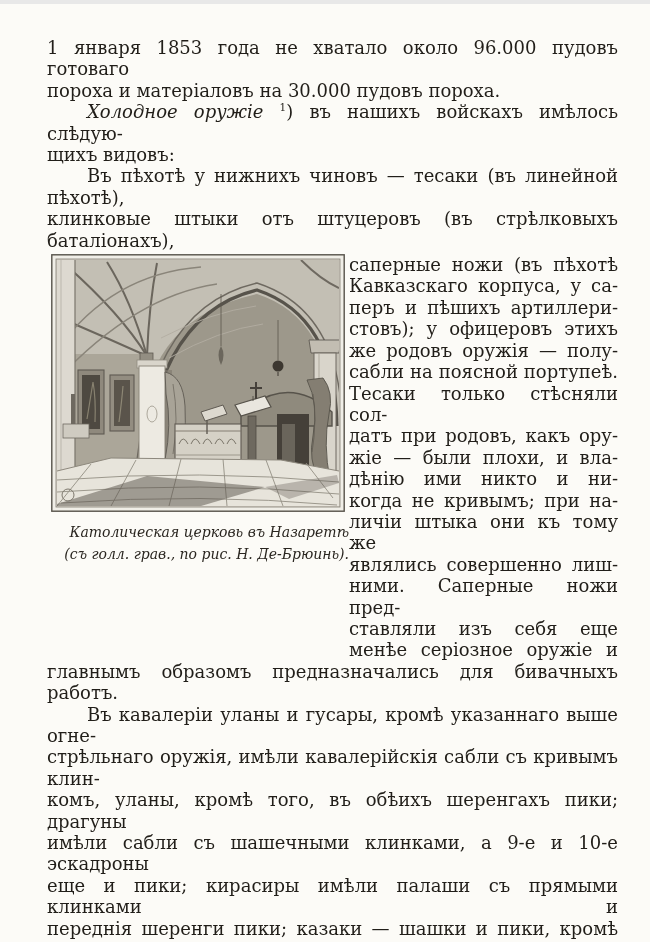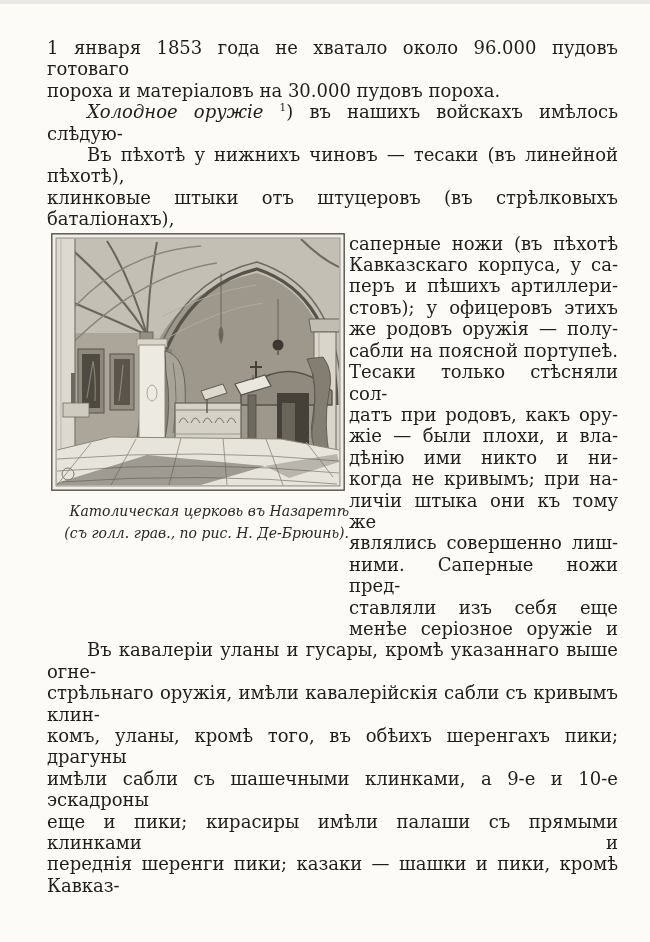--- a/index.html
+++ b/index.html
@@ -43,20 +43,21 @@
 </style>
 </head>
 <body>
 
 <div class="page">
 
   <section>
       <div class="tline"><span>1 января 1853 года не хватало около 96.000 пудовъ готоваго</span></div>
       <div class="tline last"><span>пороха и матеріаловъ на 30.000 пудовъ пороха.</span></div>
       <div class="tline ind"><span class="it">Холодное оружіе </span><sup>1</sup><span>) въ нашихъ войскахъ имѣлось слѣдую-</span></div>
+      <div class="tline last"><span>щихъ видовъ:</span></div>
       <div class="tline ind"><span>Въ пѣхотѣ у нижнихъ чиновъ — тесаки (въ линейной пѣхотѣ),</span></div>
       <div class="tline"><span>клинковые штыки отъ штуцеровъ (въ стрѣлковыхъ баталіонахъ),</span></div>
     </section>
 
   <div class="media-row">
 
     <figure class="figure" style="margin:0">
       <svg class="fig-svg" width="294" height="258" viewBox="0 0 294 258" role="img">
         <defs>
           <clipPath id="innerClip">
@@ -183,20 +184,21 @@
         <div class="tline"><span>когда не кривымъ; при на-</span></div>
         <div class="tline"><span>личіи штыка они къ тому же</span></div>
         <div class="tline"><span>являлись совершенно лиш-</span></div>
         <div class="tline"><span>ними. Саперные ножи пред-</span></div>
         <div class="tline"><span>ставляли изъ себя еще</span></div>
         <div class="tline"><span>менѣе серіозное оружіе и</span></div>
       </div>
   </div>
 
   <section>
+      <div class="tline last"><span>главнымъ образомъ предназначались для бивачныхъ работъ.</span></div>
       <div class="tline ind"><span>Въ кавалеріи уланы и гусары, кромѣ указаннаго выше огне-</span></div>
       <div class="tline"><span>стрѣльнаго оружія, имѣли кавалерійскія сабли съ кривымъ клин-</span></div>
       <div class="tline"><span>комъ, уланы, кромѣ того, въ обѣихъ шеренгахъ пики; драгуны</span></div>
       <div class="tline"><span>имѣли сабли съ шашечными клинками, а 9-е и 10-е эскадроны</span></div>
       <div class="tline"><span>еще и пики; кирасиры имѣли палаши съ прямыми клинками и</span></div>
       <div class="tline"><span>переднія шеренги пики; казаки — шашки и пики, кромѣ Кавказ-</span></div>
     </section>
 
 </div>
 

